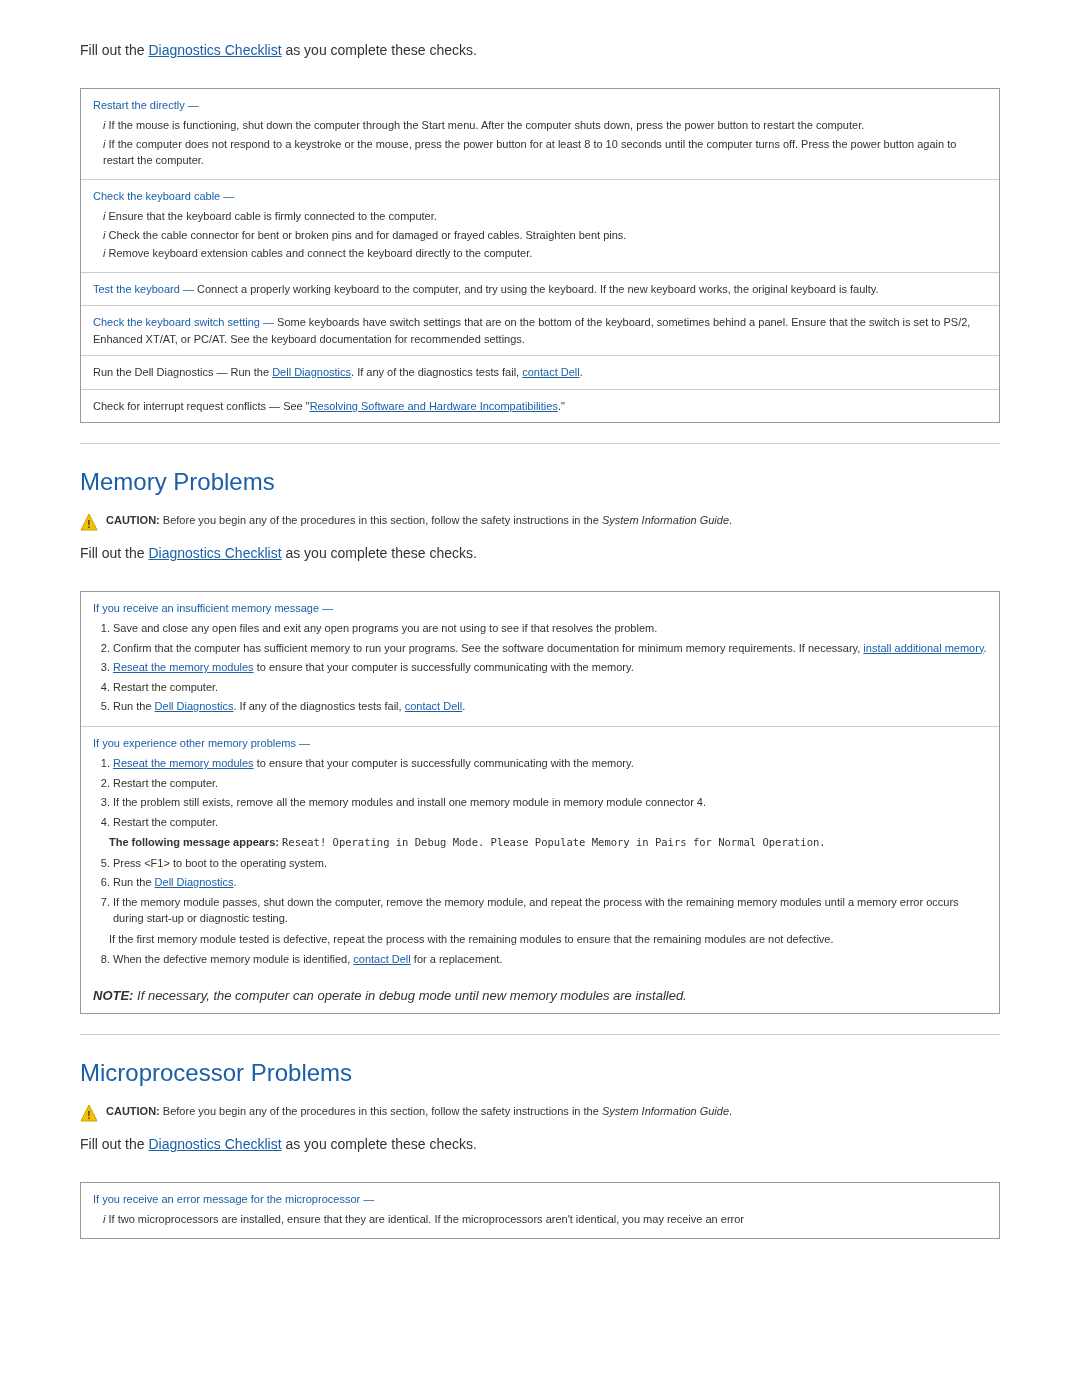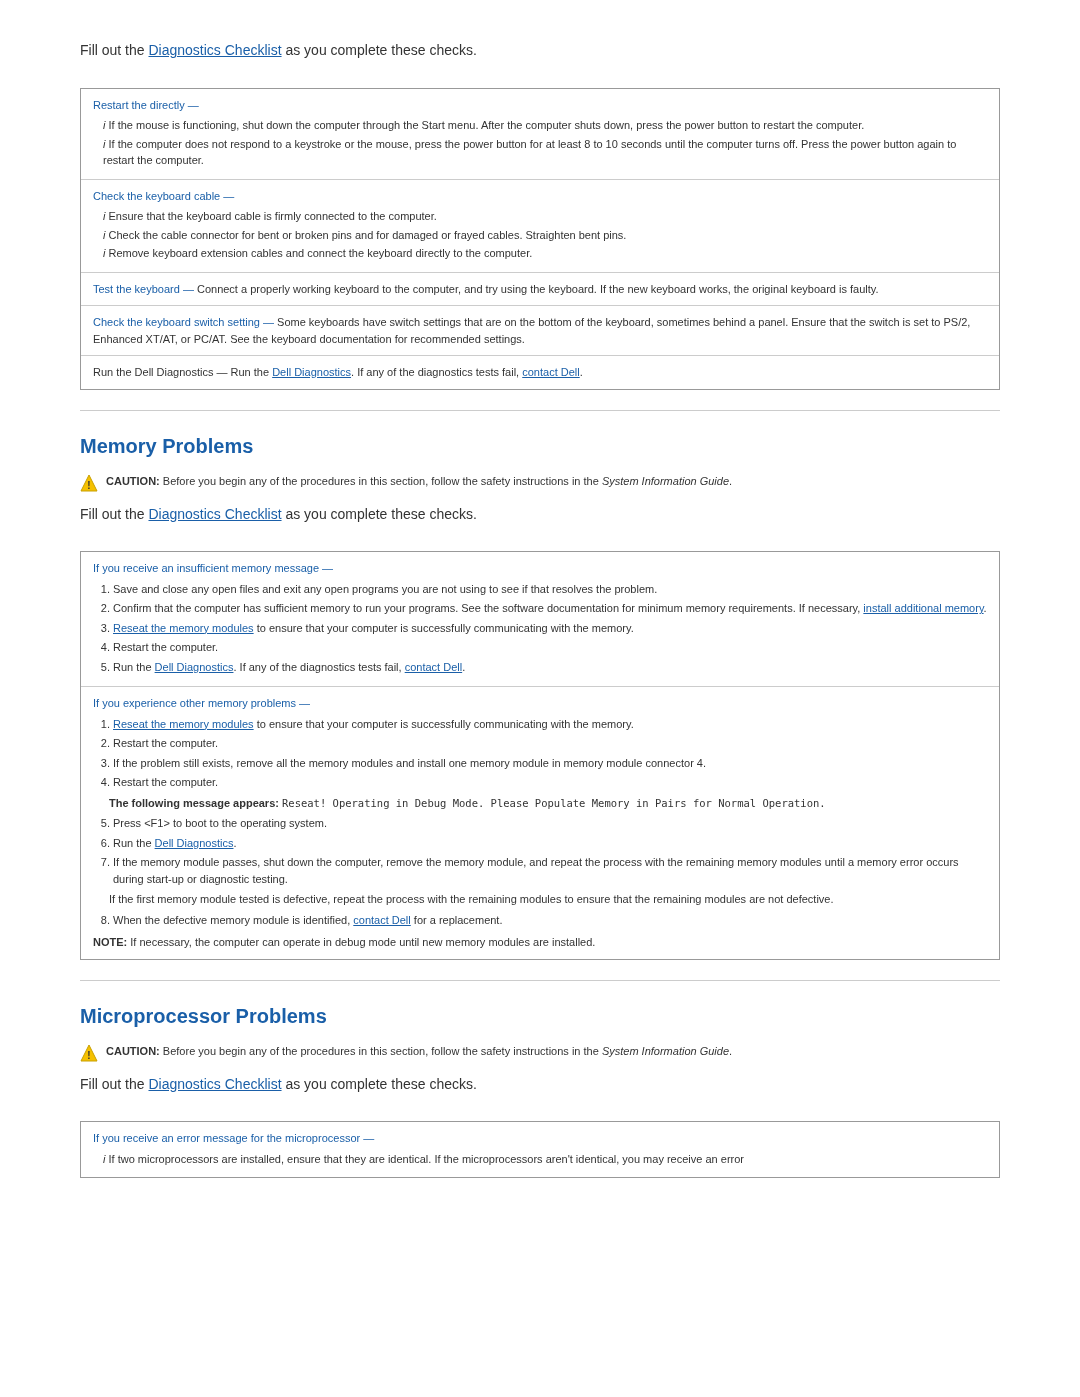--- a/index.html
+++ b/index.html
@@ -36,23 +36,23 @@
     .box-row ul li::before {
       content: "i  ";
       font-style: italic;
     }
     .box-row ul li { margin-bottom: 2px; }
     .box-row ol {
       padding-left: 20px;
     }
     .box-row ol li { margin-bottom: 3px; }
     .section-title {
-      font-size: 20px;
+      font-size: 24px;
       color: #1a5fa8;
-      font-weight: bold;
+      font-weight: normal;
       margin: 20px 0 12px 0;
     }
     .caution-block {
       display: flex;
       align-items: flex-start;
       margin: 12px 0;
       font-size: 11px;
     }
     .caution-icon {
       width: 18px;
@@ -65,22 +65,23 @@
     .divider {
       border: none;
       border-top: 1px solid #ccc;
       margin: 20px 0;
     }
     .monospace-alert {
       font-family: monospace;
       font-size: 10.5px;
     }
     .note-block {
-      font-size: 11px;
-      margin-top: 6px;
+      font-size: 13px;
+      margin-top: 18px;
+      font-style: italic;
     }
     .indent-block {
       padding-left: 16px;
       margin: 4px 0;
     }
   </style>
 </head>
 <body>
 
 
@@ -119,20 +120,23 @@
 
   <div class="box-row">
     <span style="color:#1a5fa8;text-align:right;">Check the keyboard switch setting —</span>
     <span> Some keyboards have switch settings that are on the bottom of the keyboard, sometimes behind a panel. Ensure that the switch is set to PS/2, Enhanced XT/AT, or PC/AT. See the keyboard documentation for recommended settings.</span>
   </div>
 
   <div class="box-row">
     <span>Run the Dell Diagnostics — Run the </span><a href="#">Dell Diagnostics</a><span>. If any of the diagnostics tests fail, </span><a href="#">contact Dell</a><span>.</span>
   </div>
 
+  <div class="box-row">
+    <span>Check for interrupt request conflicts — See "</span><a href="#">Resolving Software and Hardware Incompatibilities</a><span>."</span>
+  </div>
 
 </div>
 
 <hr class="divider">
 
 
 <h2 class="section-title">Memory Problems</h2>
 
 <div class="caution-block">
   <svg class="caution-icon" viewBox="0 0 18 18" xmlns="http://www.w3.org/2000/svg">

